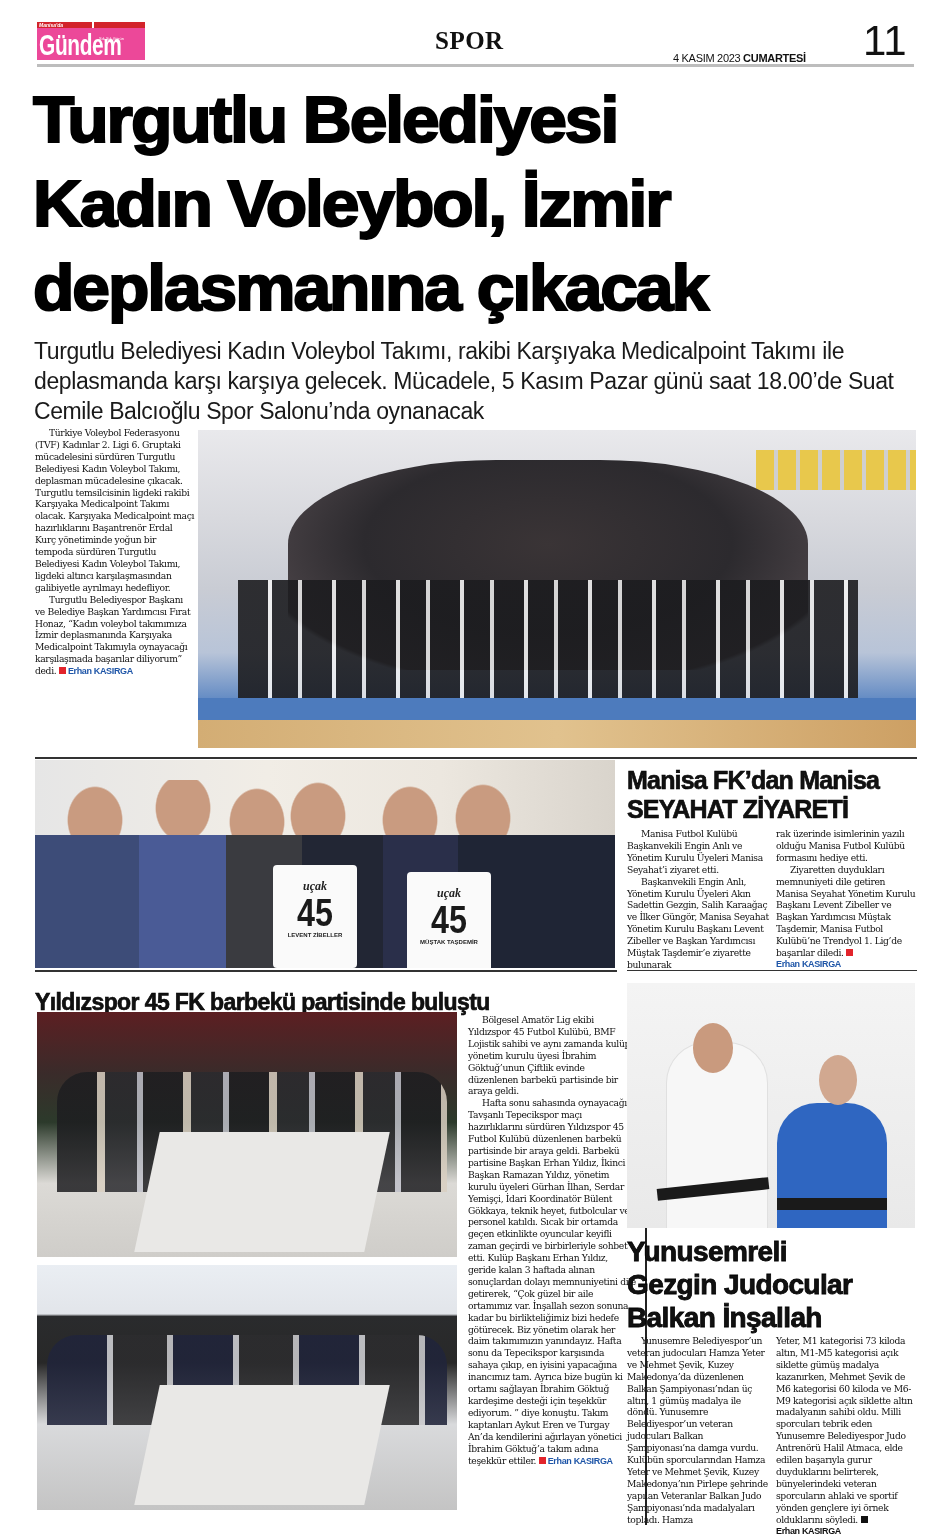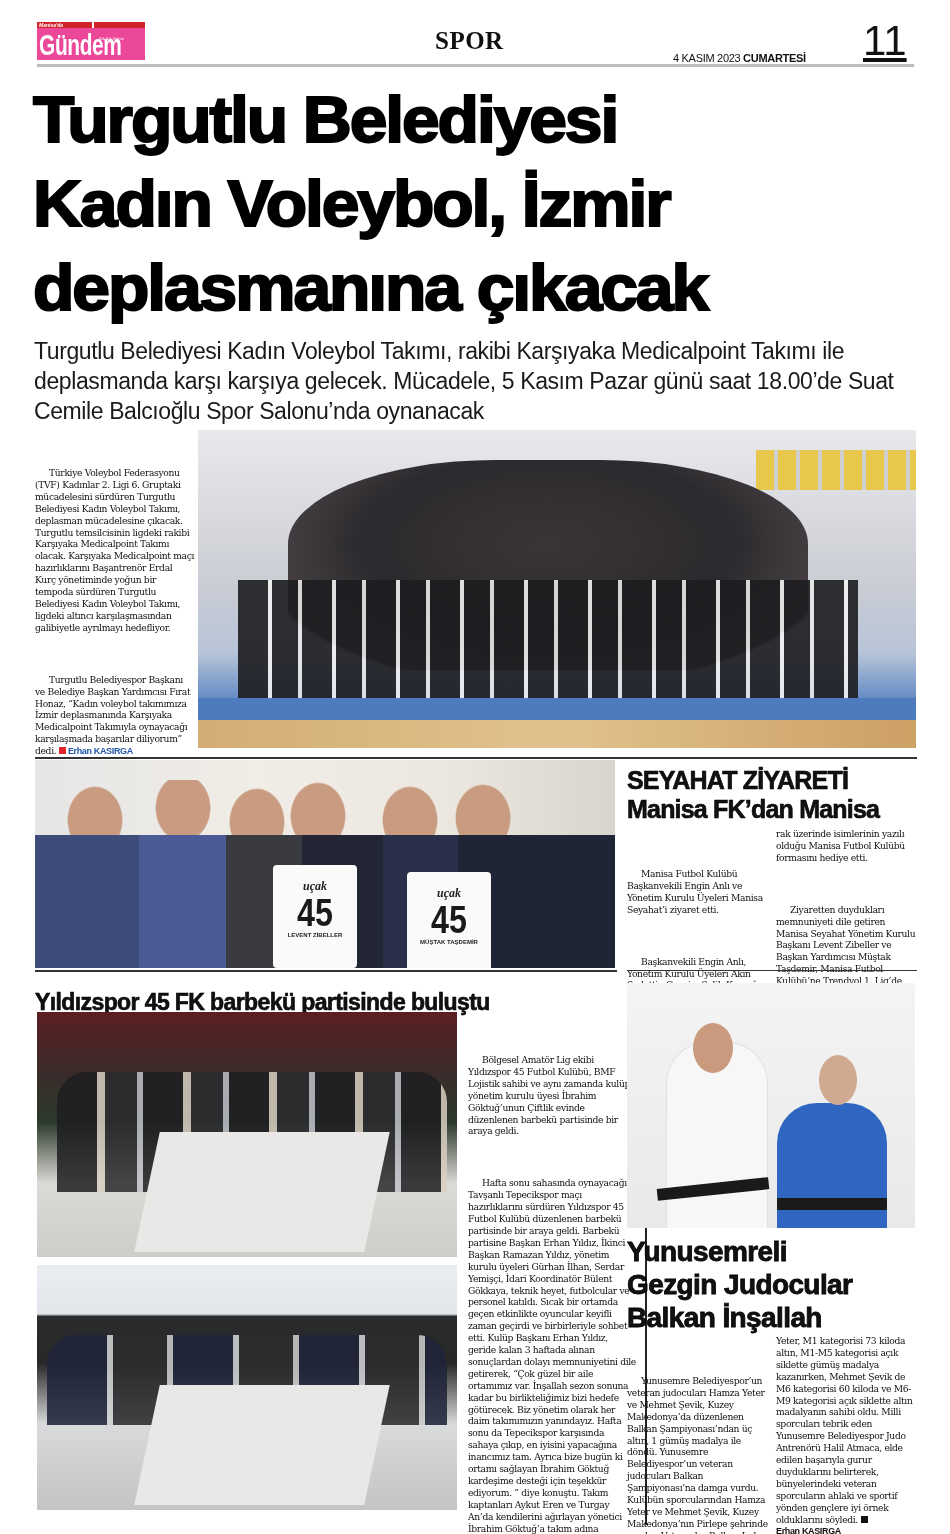--- a/index.html
+++ b/index.html
@@ -12,33 +12,33 @@
     .logo .tag-l { position: absolute; left: 0; top: 0; width: 55px; height: 6px; background: #d2232a; color: #fff;
       font: italic bold 5px "Liberation Sans", sans-serif; padding-left: 2px; line-height: 6px; }
     .logo .tag-r { position: absolute; left: 57px; top: 0; width: 51px; height: 6px; background: #d2232a; }
     .logo .body { position: absolute; left: 0; top: 6px; width: 108px; height: 32px; background: #ec4899; }
     .logo .word { position: absolute; left: 2px; top: 2px; color: #fff; font: bold 29px/30px "Liberation Sans", sans-serif;
       transform: scaleX(0.72); transform-origin: left top; letter-spacing: -0.5px; }
     .logo .sub { position: absolute; left: 62px; top: 8px; width: 44px; height: 4px; color: #fff; font: 4px "Liberation Sans", sans-serif; }
     .section-title { position: absolute; left: 398px; top: 4px; font: bold 25px/30px "Liberation Serif", serif; letter-spacing: 0.5px; }
     .date { position: absolute; left: 636px; top: 30px; font: 11px/12px "Liberation Sans", sans-serif; letter-spacing: -0.3px; }
     .date b { font-weight: bold; }
-    .page-no { position: absolute; left: 826px; top: -2px; font: 42px/42px "Liberation Sans", sans-serif; text-decoration: underline; }
+    .page-no { position: absolute; left: 826px; top: -2px; font: 42px/42px "Liberation Sans", sans-serif; }
     .rule-top { position: absolute; left: 37px; top: 64px; width: 877px; height: 3px; background: #bdbdbd; }
 
     
     .headline { position: absolute; left: 33px; top: 78px; width: 890px;
       font: 900 64px/84px "Liberation Sans", sans-serif; letter-spacing: -2px; color: #000; }
     .headline span { display: block; transform: scaleX(1.06); transform-origin: left; -webkit-text-stroke: 2px #000; }
     .deck { position: absolute; left: 34px; top: 336px; width: 890px;
       font: 23px/30px "Liberation Sans", sans-serif; color: #1a1a1a; letter-spacing: -0.4px; }
 
     
     .col-text { font: 9.2px/11.9px "DejaVu Serif", serif; color: #111; text-align: left; letter-spacing: -0.35px; }
-    .col-text p { text-indent: 14px; margin-top: 40px; }
+    .col-text p { text-indent: 14px; }
     .sig { color: #1f56a8; font: bold 9px "Liberation Sans", sans-serif; }
     .sq { display: inline-block; width: 7px; height: 7px; background: #e2242b; vertical-align: 0; margin-right: 2px; }
     .sq.black { background: #111; }
 
     .lead-text { position: absolute; left: 35px; top: 427px; width: 160px; }
     .photo { position: absolute; overflow: hidden; }
 
     
     .ph-volley { left: 198px; top: 430px; width: 718px; height: 318px;
       background: linear-gradient(180deg, #e9e9ec 0%, #d8d9de 28%, #c9ccd4 50%, #b8c4d8 70%, #5c86c2 86%, #d7b57b 92%, #caa36a 100%); }
@@ -151,22 +151,22 @@
     <div class="nm">LEVENT ZİBELLER</div>
   </div>
   <div class="jersey" style="left:372px; top:112px;">
     <div class="brand">uçak</div>
     <div class="num">45</div>
     <div class="nm">MÜŞTAK TAŞDEMİR</div>
   </div>
 </div>
 
 <h2 class="h-manisa">
+  <div>Manisa FK’dan Manisa</div>
   <div>SEYAHAT ZİYARETİ</div>
-  <div>Manisa FK’dan Manisa</div>
 </h2>
 <div class="manisa-c1 col-text">
   <p>Manisa Futbol Kulübü Başkanvekili Engin Anlı ve Yönetim Kurulu Üyeleri Manisa Seyahat’i ziyaret etti.</p>
   <p>Başkanvekili Engin Anlı, Yönetim Kurulu Üyeleri Akın Sadettin Gezgin, Salih Karaağaç ve İlker Güngör, Manisa Seyahat Yönetim Kurulu Başkanı Levent Zibeller ve Başkan Yardımcısı Müştak Taşdemir’e ziyarette bulunarak</p>
 </div>
 <div class="manisa-c2 col-text">
   <div>rak üzerinde isimlerinin yazılı olduğu Manisa Futbol Kulübü formasını hediye etti.</div>
   <p><span>Ziyaretten duydukları memnuniyeti dile getiren Manisa Seyahat Yönetim Kurulu Başkanı Levent Zibeller ve Başkan Yardımcısı Müştak Taşdemir, Manisa Futbol Kulübü’ne Trendyol 1. Lig’de başarılar diledi.</span> <span class="sq"></span></p>
   <div class="sig">Erhan KASIRGA</div>
 </div>

